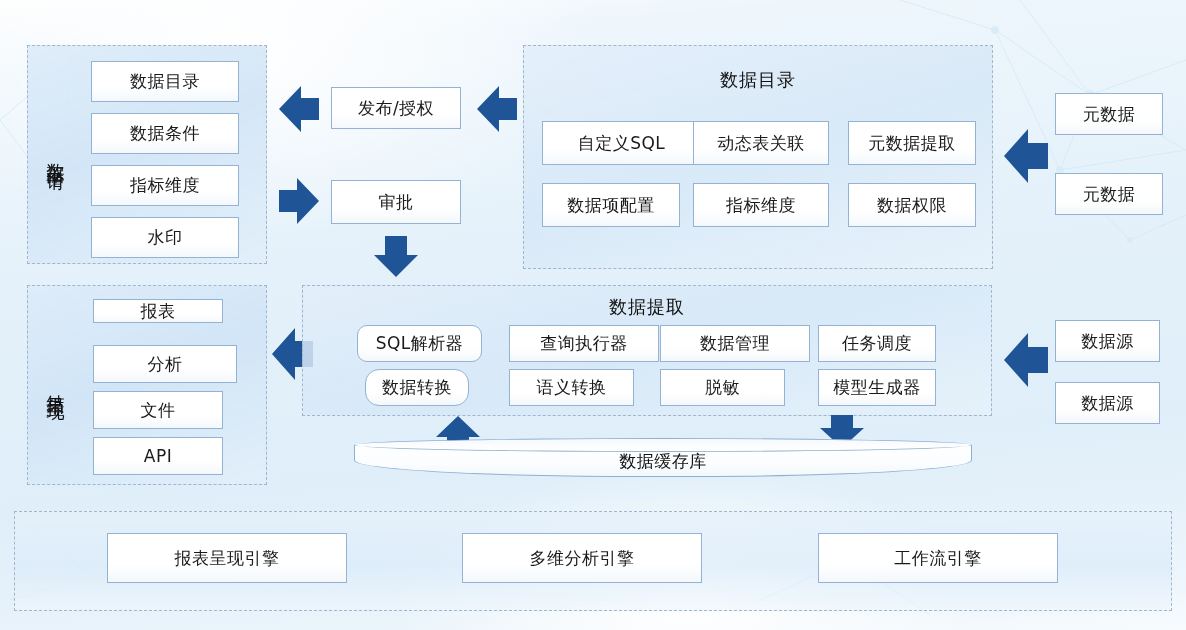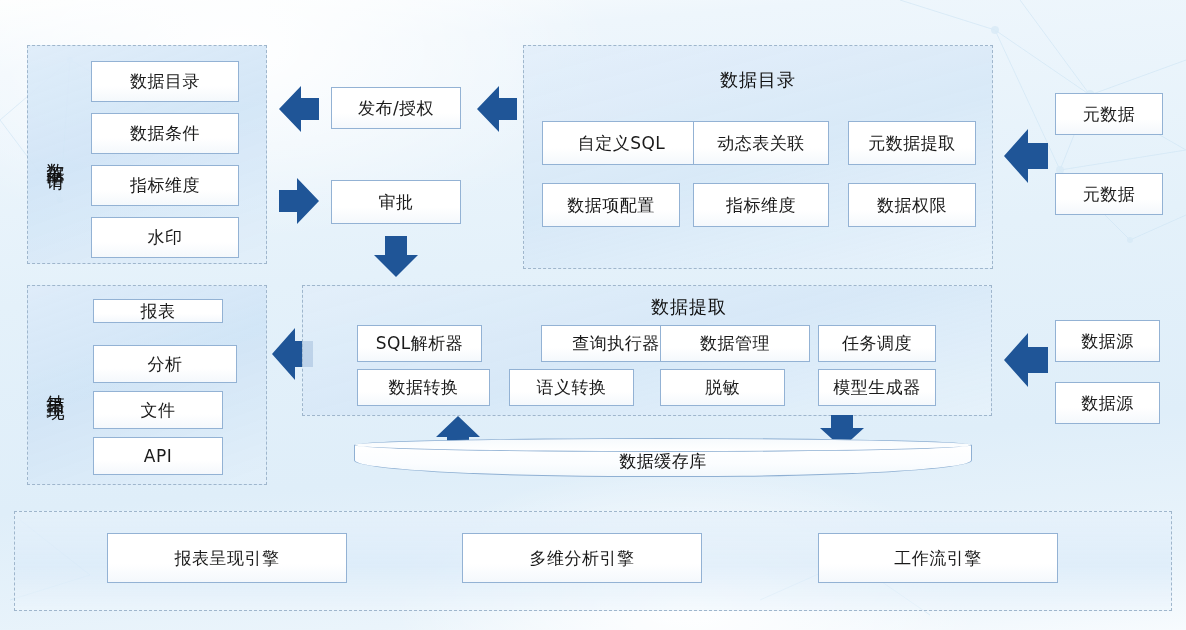--- a/index.html
+++ b/index.html
@@ -150,27 +150,27 @@
   <div class="box" style="left:848px;top:183px;width:128px;height:44px;">数据权限</div>
 
   <svg class="arrow" style="left:1002px;top:126px;" width="48" height="60" viewBox="0 0 48 60">
     <path d="M2 30 L26 3 L26 17 L46 17 L46 43 L26 43 L26 57 Z" fill="#1f5597"></path>
   </svg>
 
   <div class="box" style="left:1055px;top:93px;width:108px;height:42px;">元数据</div>
   <div class="box" style="left:1055px;top:173px;width:108px;height:42px;">元数据</div>
 
   <div class="panel softer" style="left:302px;top:285px;width:690px;height:131px;"></div>
-  <div class="ptitle" style="left:302px;top:295px;width:690px;padding-left:42px;">数据提取</div>
-
-  <div class="box" style="left:357px;top:325px;width:125px;height:37px;">SQL解析器</div>
-  <div class="box" style="left:509px;top:325px;width:150px;height:37px;margin-left:32px;">查询执行器</div>
+  <div class="ptitle" style="left:302px;top:295px;width:690px;">数据提取</div>
+
+  <div class="box" style="left:357px;top:325px;width:125px;height:37px;border-radius:10px;">SQL解析器</div>
+  <div class="box" style="left:509px;top:325px;width:150px;height:37px;">查询执行器</div>
   <div class="box" style="left:660px;top:325px;width:150px;height:37px;">数据管理</div>
   <div class="box" style="left:818px;top:325px;width:118px;height:37px;">任务调度</div>
-  <div class="box" style="left:357px;top:369px;width:133px;height:37px;">数据转换</div>
+  <div class="box" style="left:365px;top:369px;width:104px;height:37px;border-radius:14px;">数据转换</div>
   <div class="box" style="left:509px;top:369px;width:125px;height:37px;">语义转换</div>
   <div class="box" style="left:660px;top:369px;width:125px;height:37px;">脱敏</div>
   <div class="box" style="left:818px;top:369px;width:118px;height:37px;">模型生成器</div>
 
   <svg class="arrow" style="left:1002px;top:330px;" width="48" height="60" viewBox="0 0 48 60">
     <path d="M2 30 L26 3 L26 17 L46 17 L46 43 L26 43 L26 57 Z" fill="#1f5597"></path>
   </svg>
 
   <div class="box" style="left:1055px;top:320px;width:105px;height:42px;">数据源</div>
   <div class="box" style="left:1055px;top:382px;width:105px;height:42px;">数据源</div>

